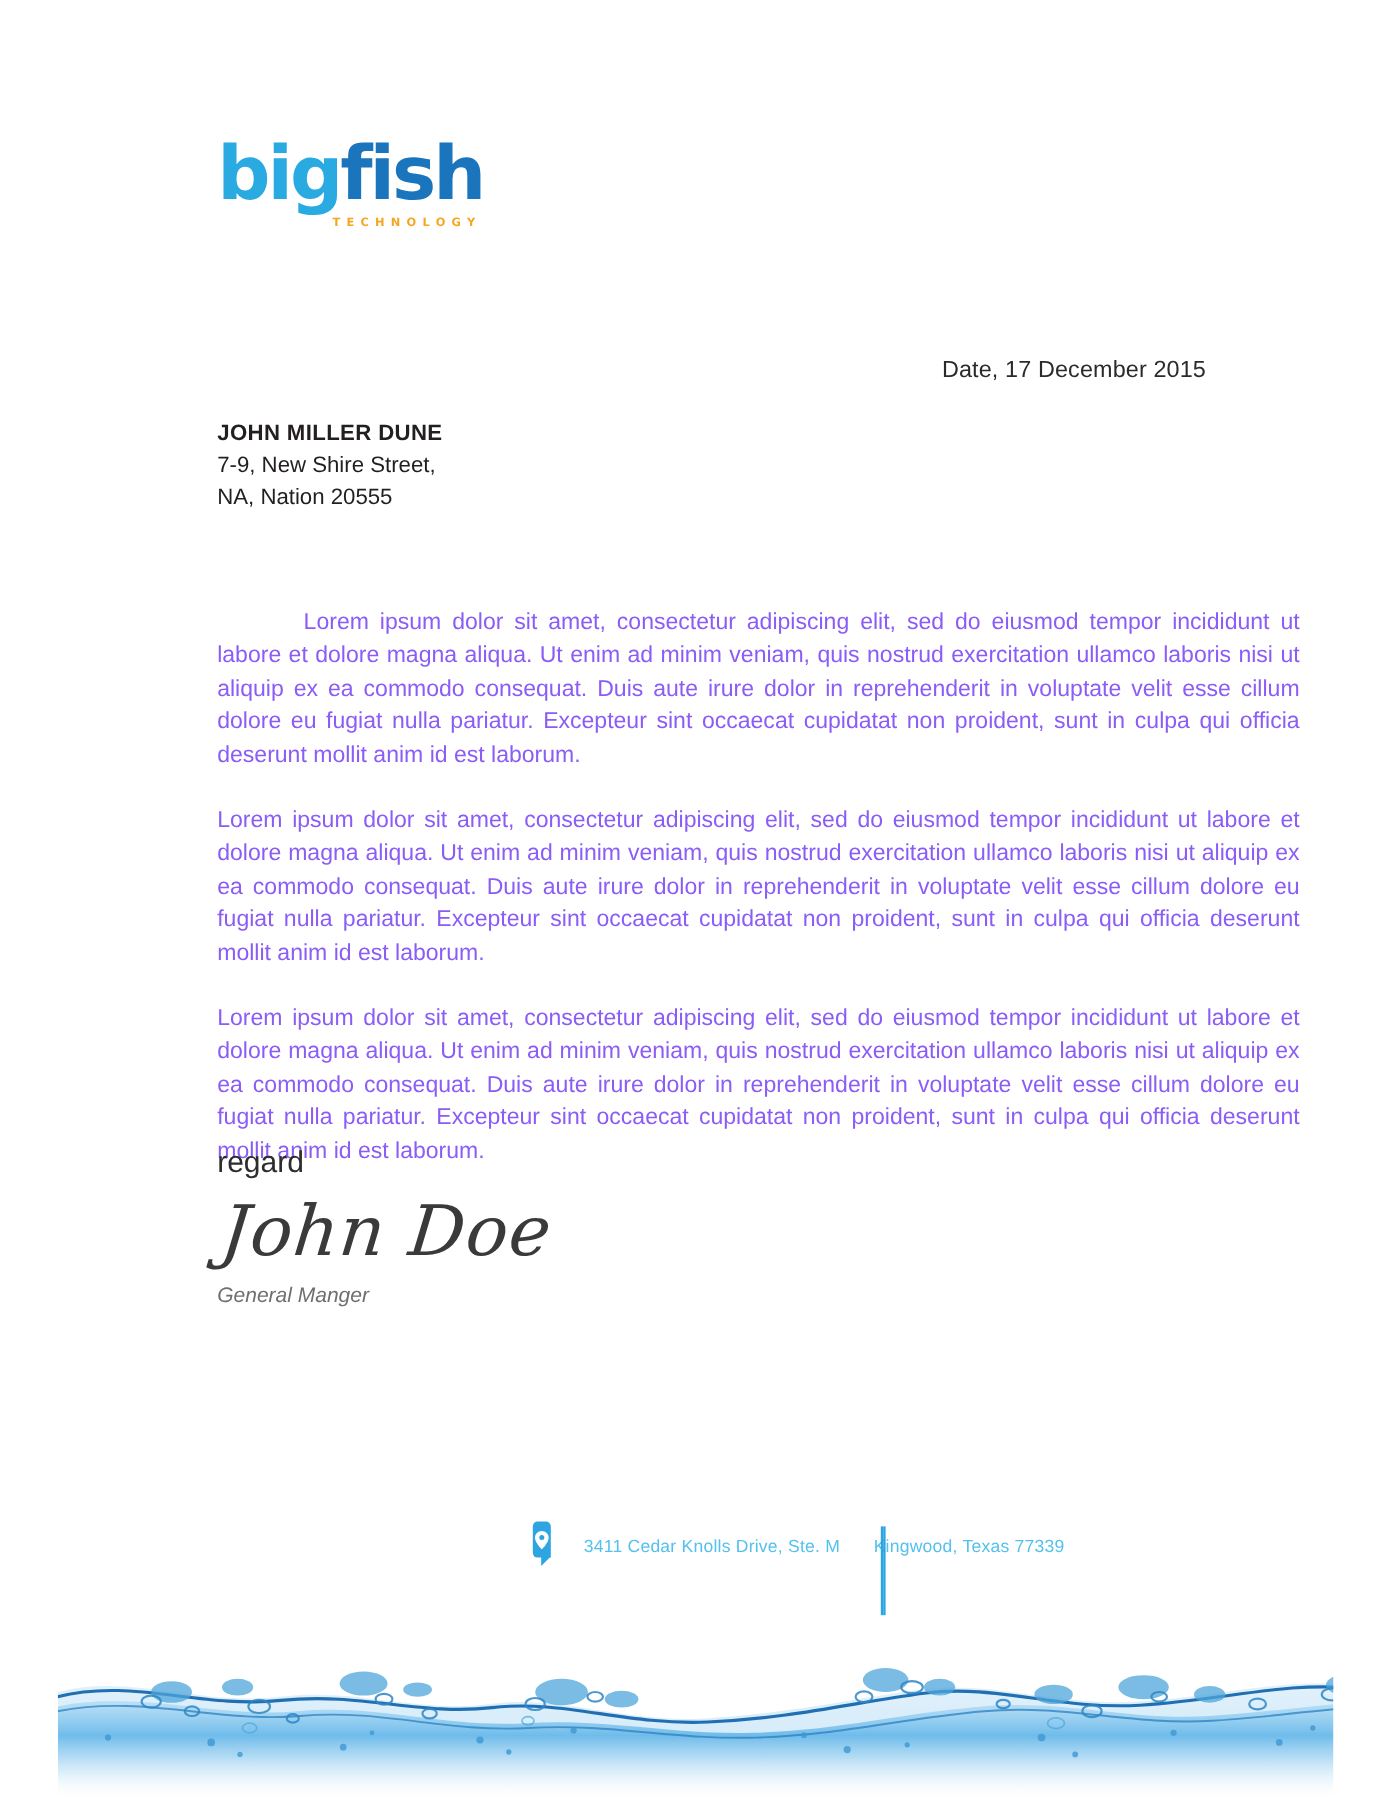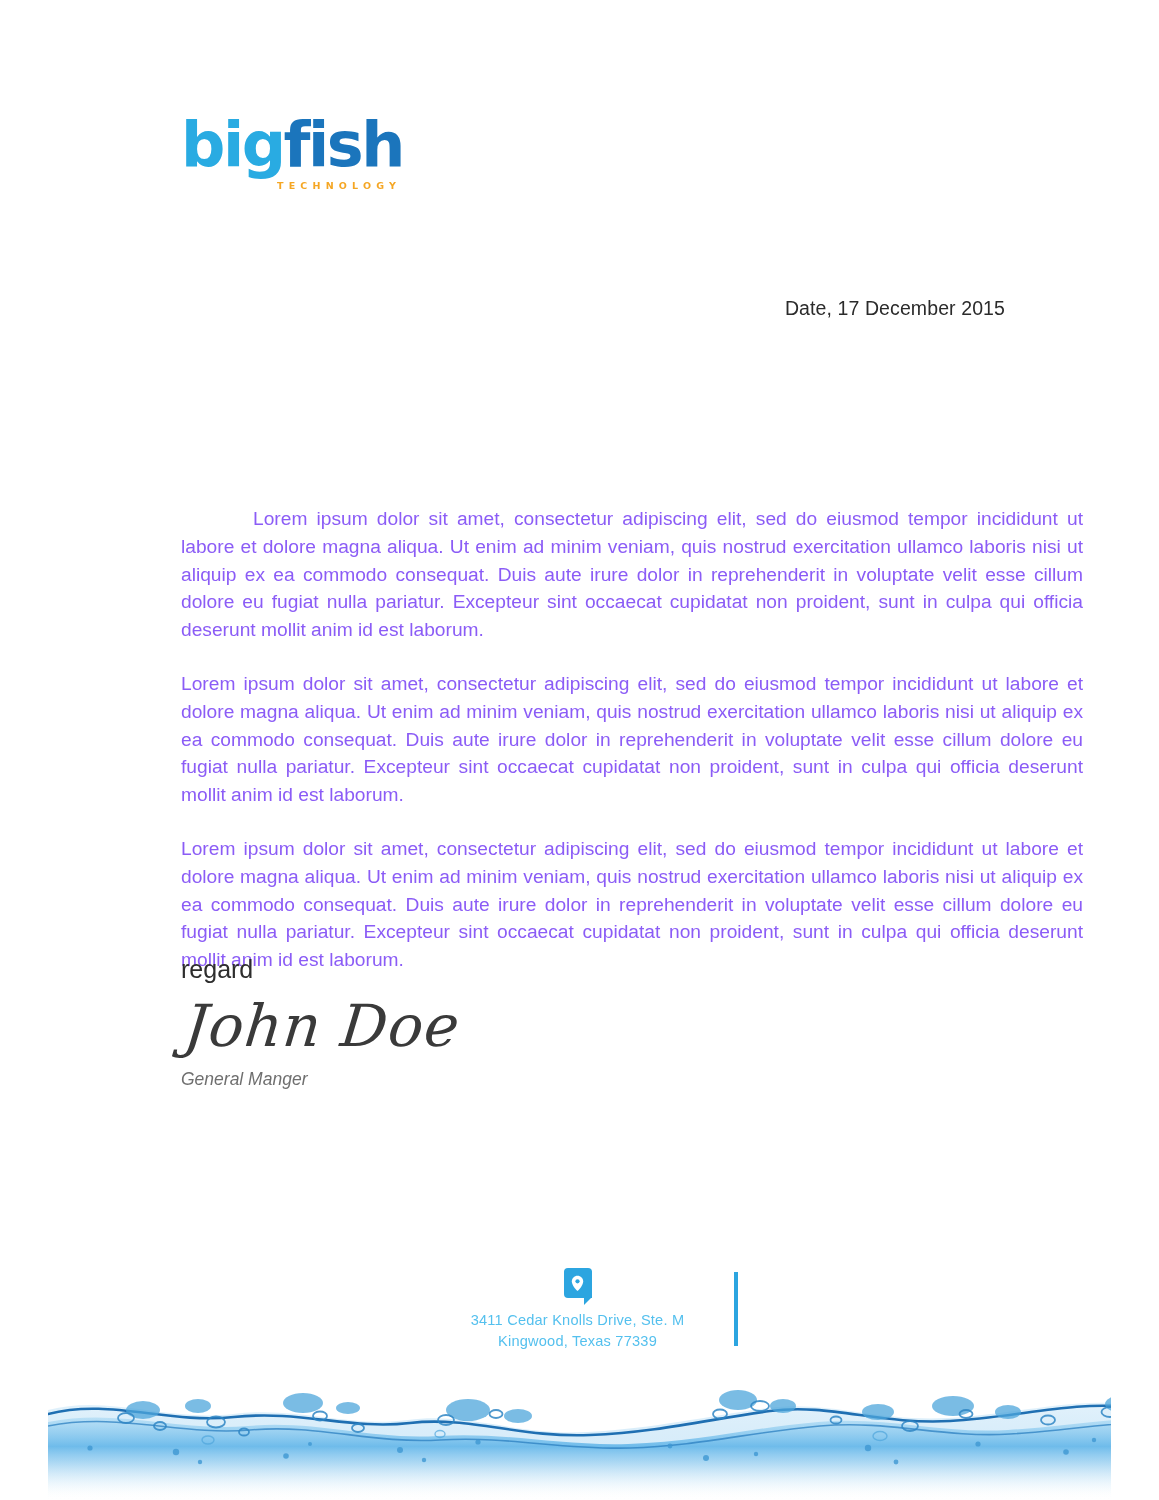--- a/index.html
+++ b/index.html
@@ -140,23 +140,24 @@
     position: absolute;
     left: 0;
     right: 0;
     top: 1268px;
     display: flex;
     justify-content: center;
     align-items: flex-start;
   }
   .footer-col {
     display: flex;
-    flex-direction: column;
+    flex-direction: row;
     align-items: center;
     padding: 0 22px;
+    gap: 28px;
   }
   .footer-col.addr  { width: 268px; }
   .footer-col.phone { width: 196px; }
   .footer-col.mail  { width: 268px; }
 
   .badge {
     width: 28px;
     height: 30px;
     background: #2ca5e0;
     border-radius: 4px 4px 0 4px;
@@ -211,20 +212,25 @@
 
 <div class="page">
 
   <div class="logo-block">
     <div class="logo-word"><span class="logo-big">big</span><span class="logo-fish">fish</span></div>
     <div class="logo-tagline">TECHNOLOGY</div>
   </div>
 
   <div class="date-line">Date, 17 December 2015</div>
 
+  <div class="recipient">
+    <div class="recipient-name">JOHN MILLER DUNE</div>
+    <div class="recipient-line">7-9, New Shire Street,</div>
+    <div class="recipient-line">NA, Nation 20555</div>
+  </div>
 
   <div class="body-copy">
     <p class="indented">Lorem ipsum dolor sit amet, consectetur adipiscing elit, sed do eiusmod tempor incididunt ut labore et dolore magna aliqua. Ut enim ad minim veniam, quis nostrud exercitation ullamco laboris nisi ut aliquip ex ea commodo consequat. Duis aute irure dolor in reprehenderit in voluptate velit esse cillum dolore eu fugiat nulla pariatur. Excepteur sint occaecat cupidatat non proident, sunt in culpa qui officia deserunt mollit anim id est laborum.</p>
     <p>Lorem ipsum dolor sit amet, consectetur adipiscing elit, sed do eiusmod tempor incididunt ut labore et dolore magna aliqua. Ut enim ad minim veniam, quis nostrud exercitation ullamco laboris nisi ut aliquip ex ea commodo consequat. Duis aute irure dolor in reprehenderit in voluptate velit esse cillum dolore eu fugiat nulla pariatur. Excepteur sint occaecat cupidatat non proident, sunt in culpa qui officia deserunt mollit anim id est laborum.</p>
     <p>Lorem ipsum dolor sit amet, consectetur adipiscing elit, sed do eiusmod tempor incididunt ut labore et dolore magna aliqua. Ut enim ad minim veniam, quis nostrud exercitation ullamco laboris nisi ut aliquip ex ea commodo consequat. Duis aute irure dolor in reprehenderit in voluptate velit esse cillum dolore eu fugiat nulla pariatur. Excepteur sint occaecat cupidatat non proident, sunt in culpa qui officia deserunt mollit anim id est laborum.</p>
   </div>
 
   <div class="signature-block">
     <div class="sig-regard">regard</div>
     <div class="sig-script">John Doe</div>

